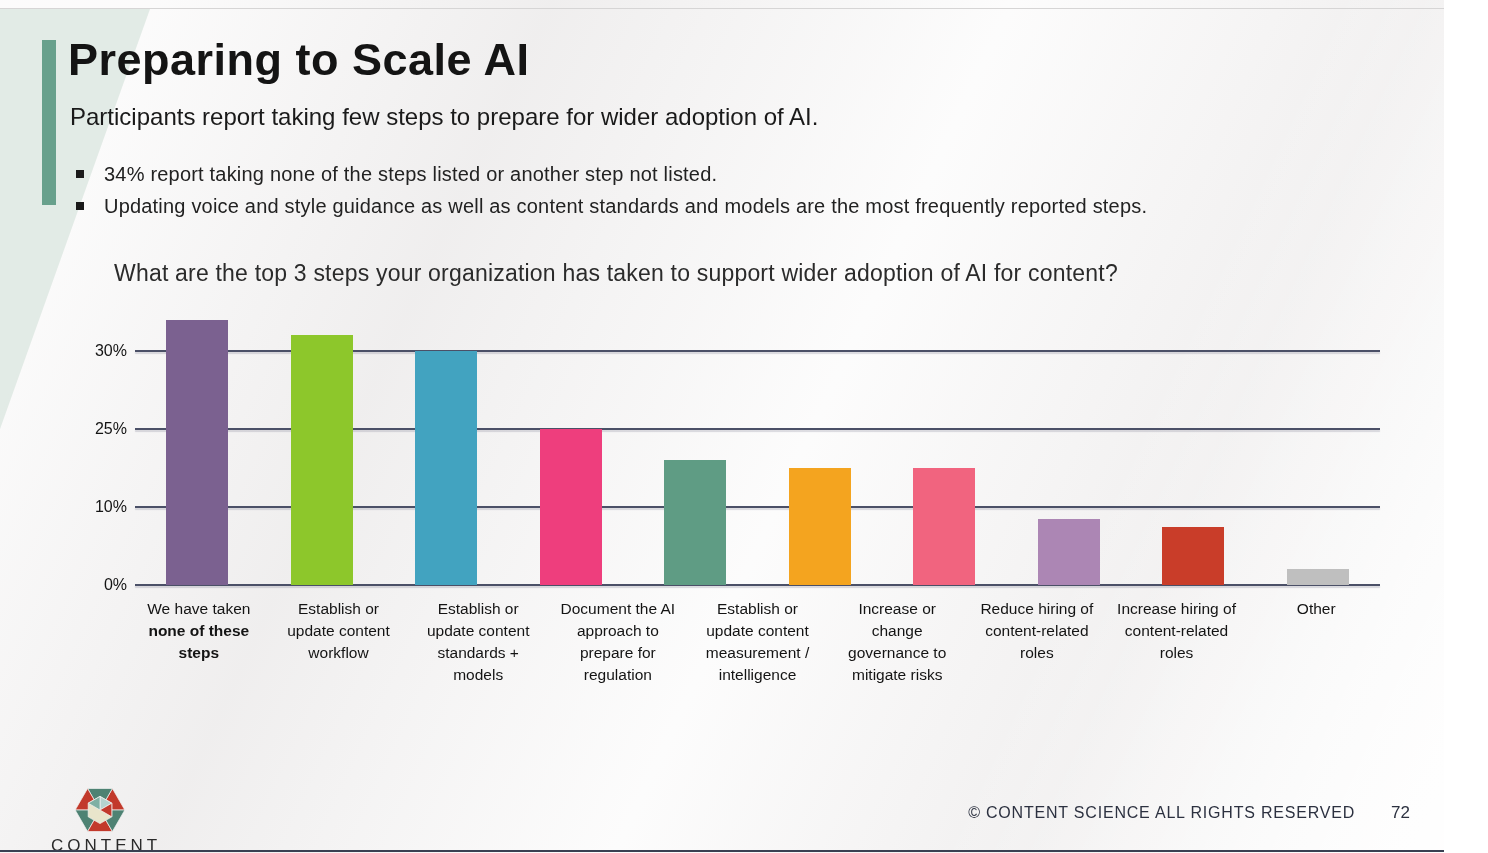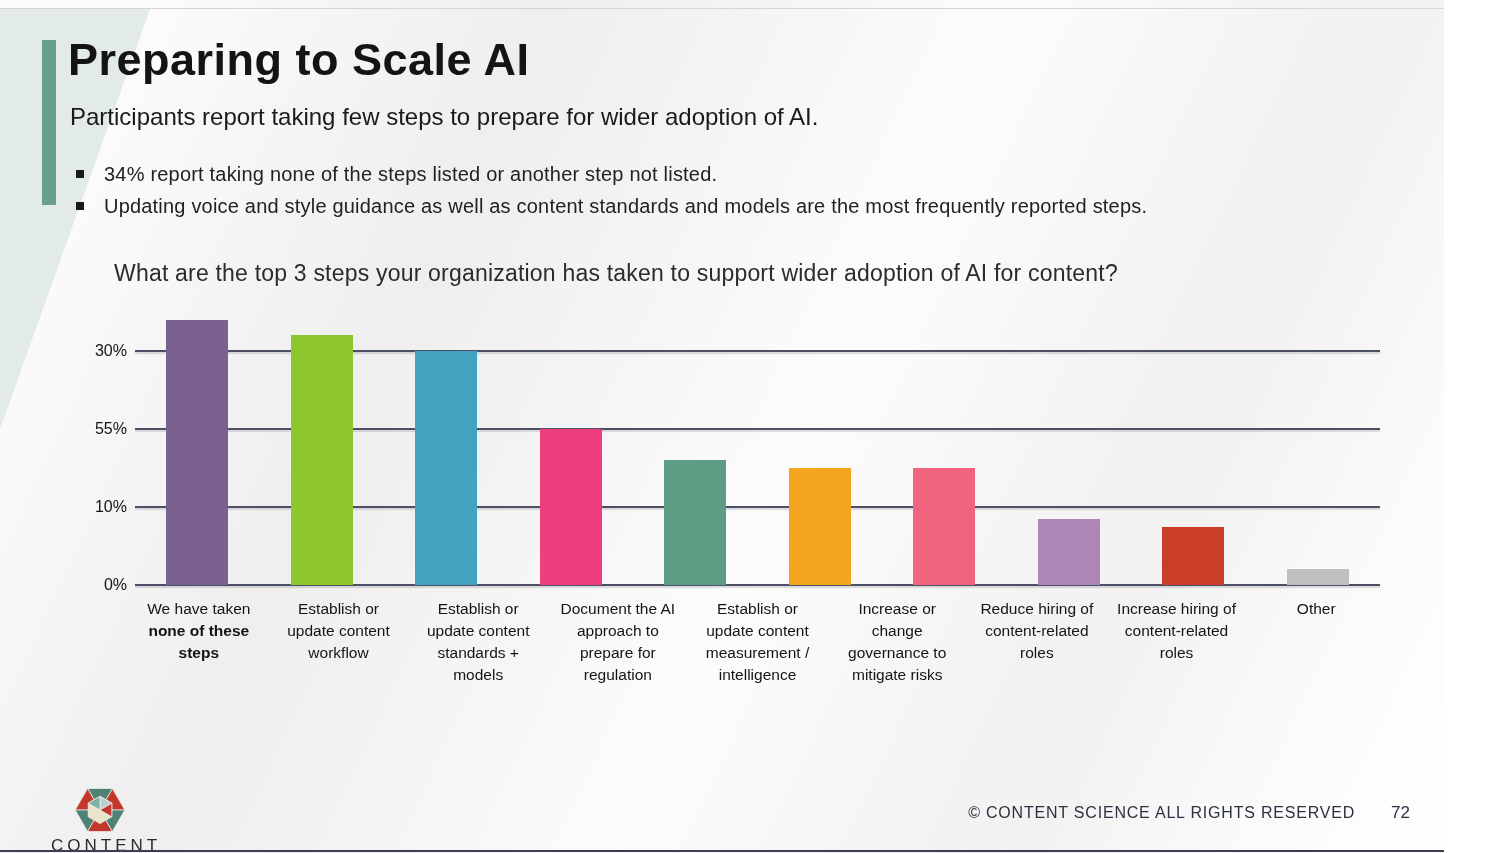--- a/index.html
+++ b/index.html
@@ -158,21 +158,21 @@
     <div class="chart-title">What are the top 3 steps your organization has taken to support wider adoption of AI for content?</div>
     <div class="grid-layer">
         <div class="gridline" style="bottom: -1px; background: rgb(75, 80, 103);"></div>
         <div class="gridline" style="bottom: 77px; background: rgb(75, 80, 103);"></div>
         <div class="gridline" style="bottom: 155px; background: rgb(75, 80, 103);"></div>
         <div class="gridline" style="bottom: 233px; background: rgb(75, 80, 103);"></div>
       </div>
     <div class="y-axis">
         <div class="y-tick-label" style="bottom: -9px;">0%</div>
         <div class="y-tick-label" style="bottom: 69px;">10%</div>
-        <div class="y-tick-label" style="bottom: 147px;">55%</div>
+        <div class="y-tick-label" style="bottom: 147px;">25%</div>
         <div class="y-tick-label" style="bottom: 225px;">30%</div>
       </div>
     <div class="bars-layer">
         <div class="chart-col">
           <div class="bar" style="height: 265.2px; background: rgb(123, 97, 144);"></div>
         </div>
         <div class="chart-col">
           <div class="bar" style="height: 249.6px; background: rgb(141, 199, 43);"></div>
         </div>
         <div class="chart-col">

